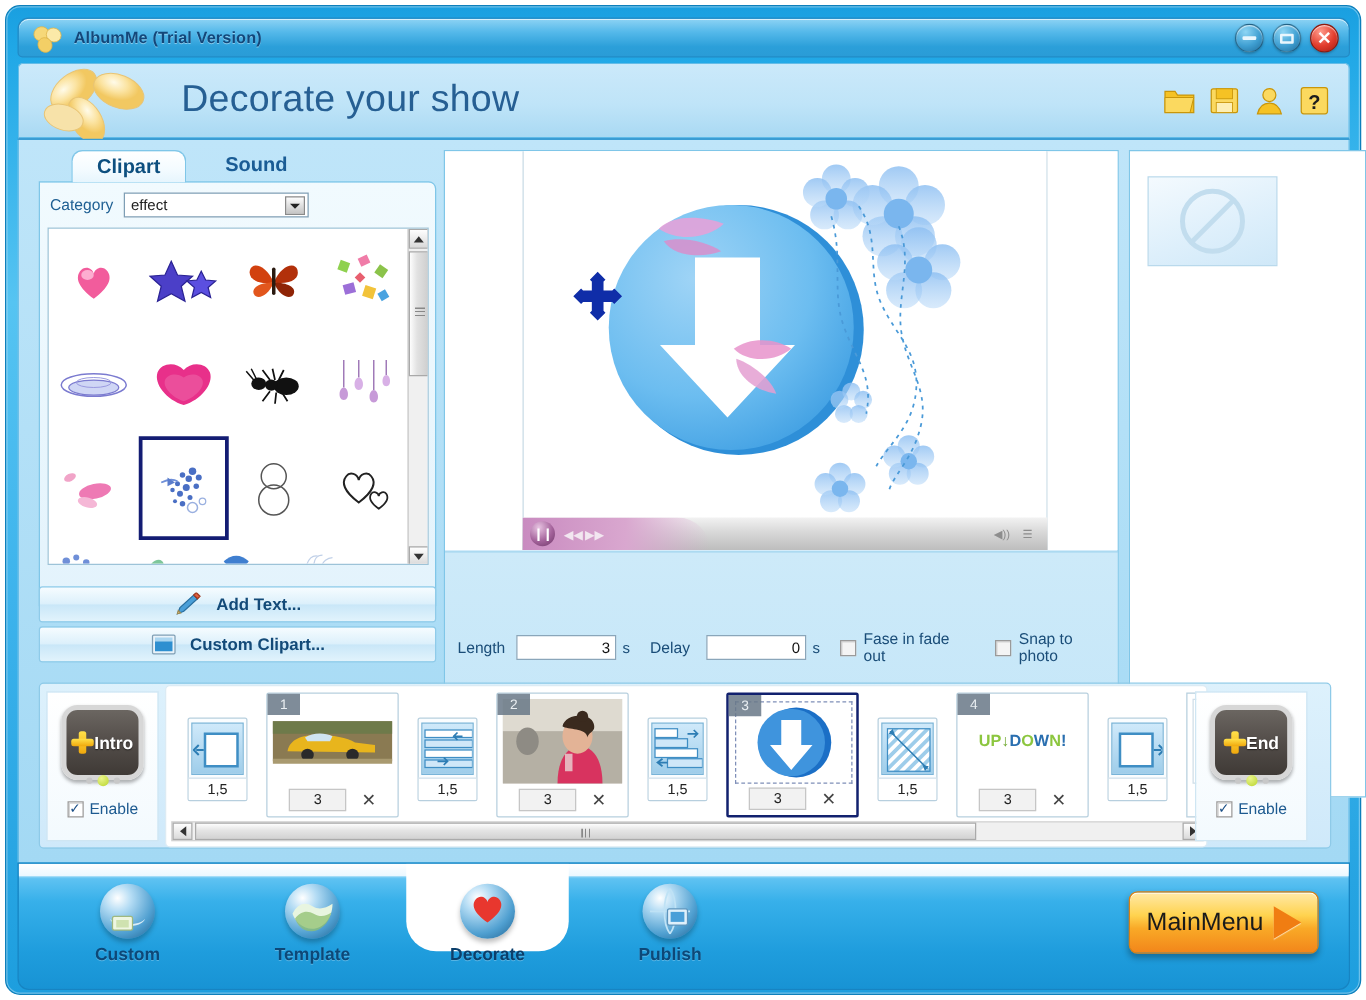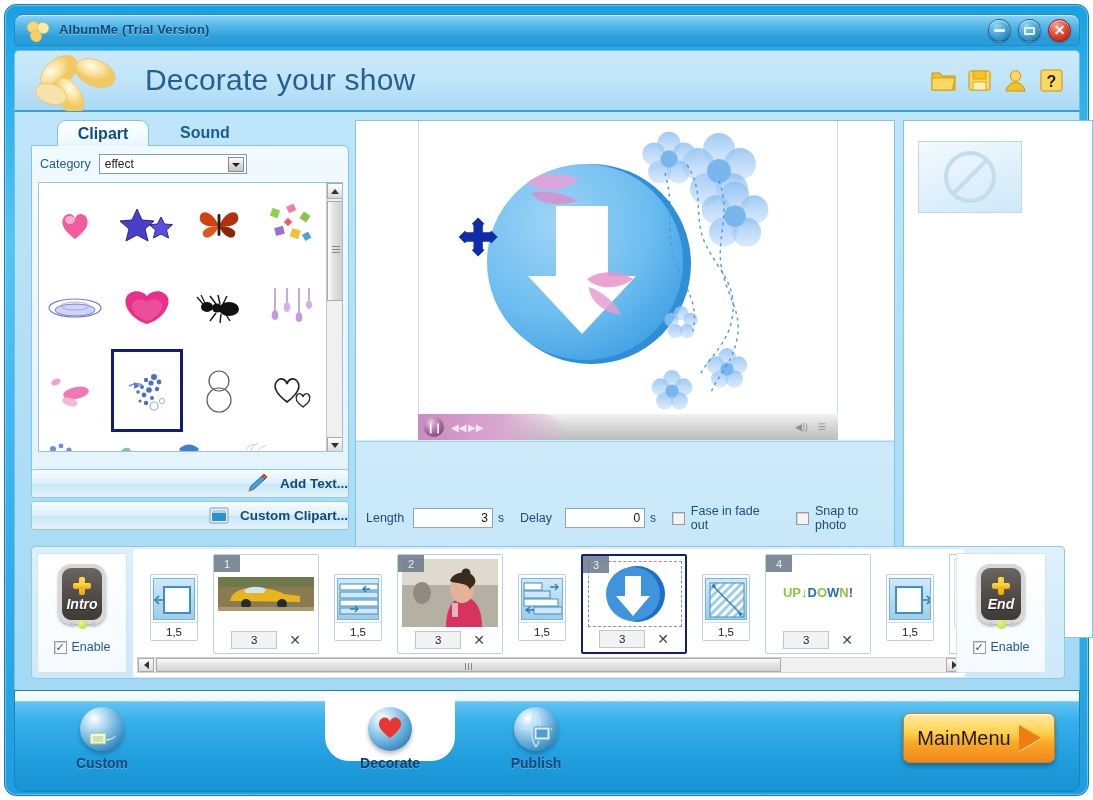--- a/index.html
+++ b/index.html
@@ -157,21 +157,21 @@
   }
   .vs-thumb .grip { position:absolute; left:4px; top:44px; width:8px; height:7px;
      background: repeating-linear-gradient(180deg,#888 0 1px,transparent 1px 3px); }
   .tri-up { width:0;height:0;border-left:4px solid transparent;border-right:4px solid transparent;border-bottom:5px solid #333;}
   .tri-dn { width:0;height:0;border-left:4px solid transparent;border-right:4px solid transparent;border-top:5px solid #333;}
 
   .lp-btn {
     position: absolute; left: 0; width: 318px; height: 29px;
     background: linear-gradient(180deg,#f6fcff 0%,#dcf0fb 48%,#c9e7f8 52%,#e2f3fc 100%);
     border: 1px solid #8fcbe9; border-radius: 3px;
-    display: flex; align-items: center; justify-content: flex-end; gap: 10px;
+    display: flex; align-items: center; justify-content: center; gap: 10px;
     font-size: 13.5px; font-weight: bold; color: #134a78; cursor: pointer;
   }
   .lp-btn.b1 { top: 349px; }
   .lp-btn.b2 { top: 381px; }
 
   
   .center-panel {
     position: absolute; left: 340px; top: 8px; width: 540px; height: 518px;
     border: 1px solid #7fc6e8; background: #d4ecfa;
   }
@@ -260,25 +260,25 @@
   }
   .intro-box, .end-box {
     position: absolute; top: 6px; width: 90px; height: 120px;
     background: linear-gradient(180deg,#ffffff 0%,#f3fafe 100%);
     border: 1px solid #cfe6f3;
     display: flex; flex-direction: column; align-items: center; justify-content: flex-start;
     padding-top: 10px;
   }
   .intro-box { left: 5px; } .end-box { right: 18px; }
   .tv {
-    width: 48px; height: 60px; border-radius: 13px;
+    width: 66px; height: 60px; border-radius: 13px;
     background: linear-gradient(180deg,#6b6661 0%,#554f4b 45%,#3f3a36 100%);
     border: 4px solid #d7d7d7;
     box-shadow: 0 2px 3px rgba(0,0,0,.3);
-    position: relative; display:flex; flex-direction:column; align-items:center; justify-content:center;font-style:italic;
+    position: relative; display:flex; flex-direction:row; align-items:center; justify-content:center;
   }
   .tv .plus {
     width: 18px; height: 18px; position: relative; margin-bottom: 1px;
   }
   .tv .plus::before, .tv .plus::after {
     content:""; position:absolute; background: linear-gradient(180deg,#ffe14a,#f0a80c); border-radius:2px;
   }
   .tv .plus::before { left: 6px; top: 0; width: 6px; height: 18px; }
   .tv .plus::after  { left: 0; top: 6px; width: 18px; height: 6px; }
   .tv .lbl { color: #fff; font-size: 14px; font-weight: bold; text-shadow: 0 1px 1px rgba(0,0,0,.6); }
@@ -988,20 +988,30 @@
         <div class="globe">
           <svg width="44" height="44" viewBox="0 0 44 44" style="position:absolute;left:0;top:0;">
             <path d="M8 28c4 6 24 6 28 0-2 8-26 8-28 0z" fill="#e9f4fb" opacity=".9"></path>
             <rect x="10" y="26" width="16" height="11" rx="1.5" fill="#eef6e2" stroke="#9fb87f"></rect>
             <rect x="13" y="29" width="10" height="6" fill="#cfe2b0"></rect>
           </svg>
         </div>
         <div class="nlabel">Custom</div>
       </div>
 
+      <div class="nav-item" style="left:170px;">
+        <div class="globe">
+          <svg width="44" height="44" viewBox="0 0 44 44" style="position:absolute;left:0;top:0;">
+            <circle cx="22" cy="22" r="18" fill="none"></circle>
+            <path d="M6 24c4-8 10-10 16-6 5 3 10 2 16-2 0 12-8 20-16 20S8 30 6 24z" fill="#e8f5e0"></path>
+            <path d="M8 28c4-6 10-7 15-4s10 2 14-1c-2 9-9 15-16 15S10 33 8 28z" fill="#8fbf6f" opacity=".75"></path>
+          </svg>
+        </div>
+        <div class="nlabel">Template</div>
+      </div>
 
       <div class="nav-item active" style="left:310px;">
         <div class="globe">
           <svg width="44" height="44" viewBox="0 0 44 44" style="position:absolute;left:0;top:0;">
             <path d="M22 31C11 23 9 17 12.5 12.5 15.5 8.7 21 10.4 22 14.6c1-4.2 6.5-5.9 9.5-2.1C35 17 33 23 22 31z" fill="#e8372e"></path>
           </svg>
         </div>
         <div class="nlabel">Decorate</div>
       </div>
 

